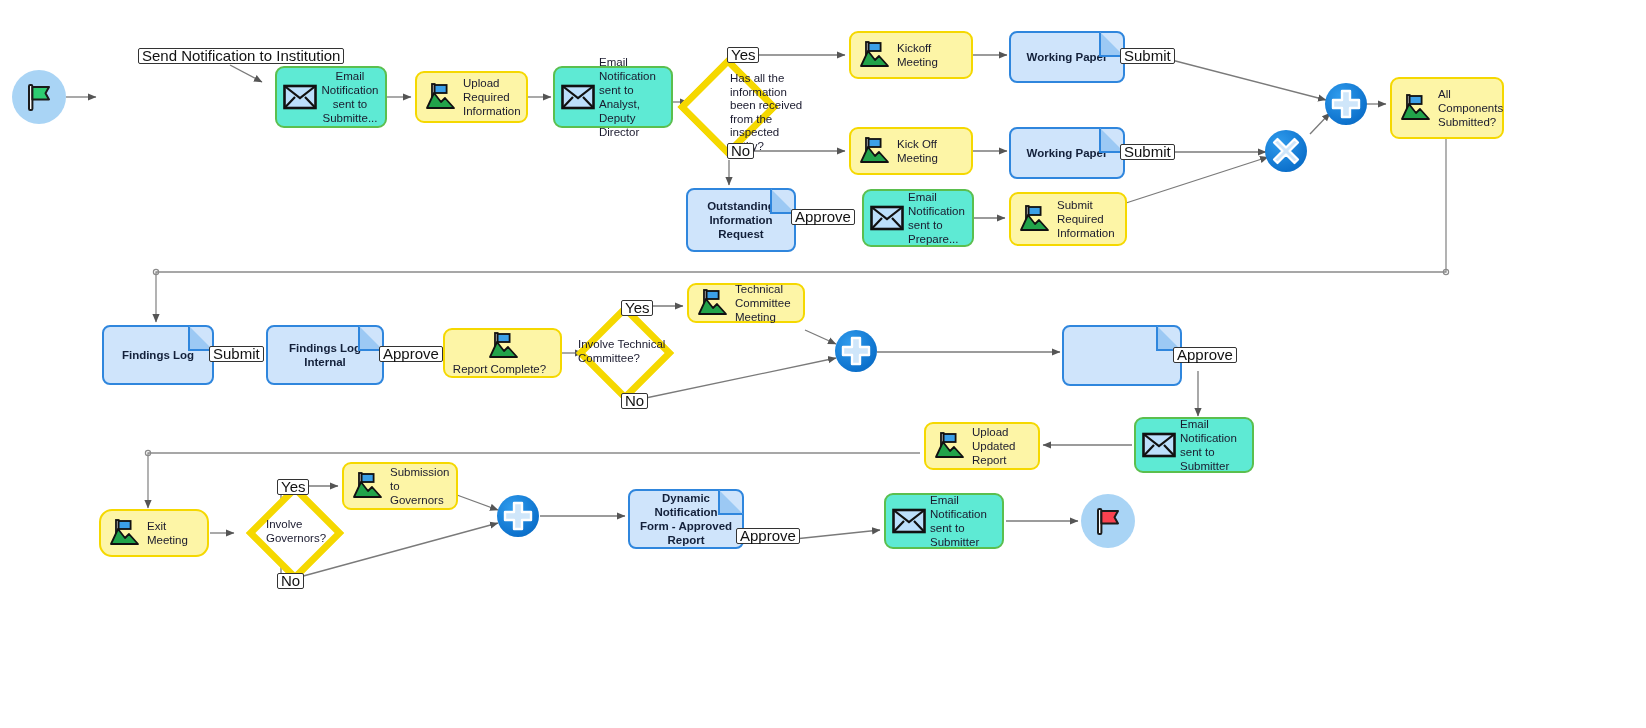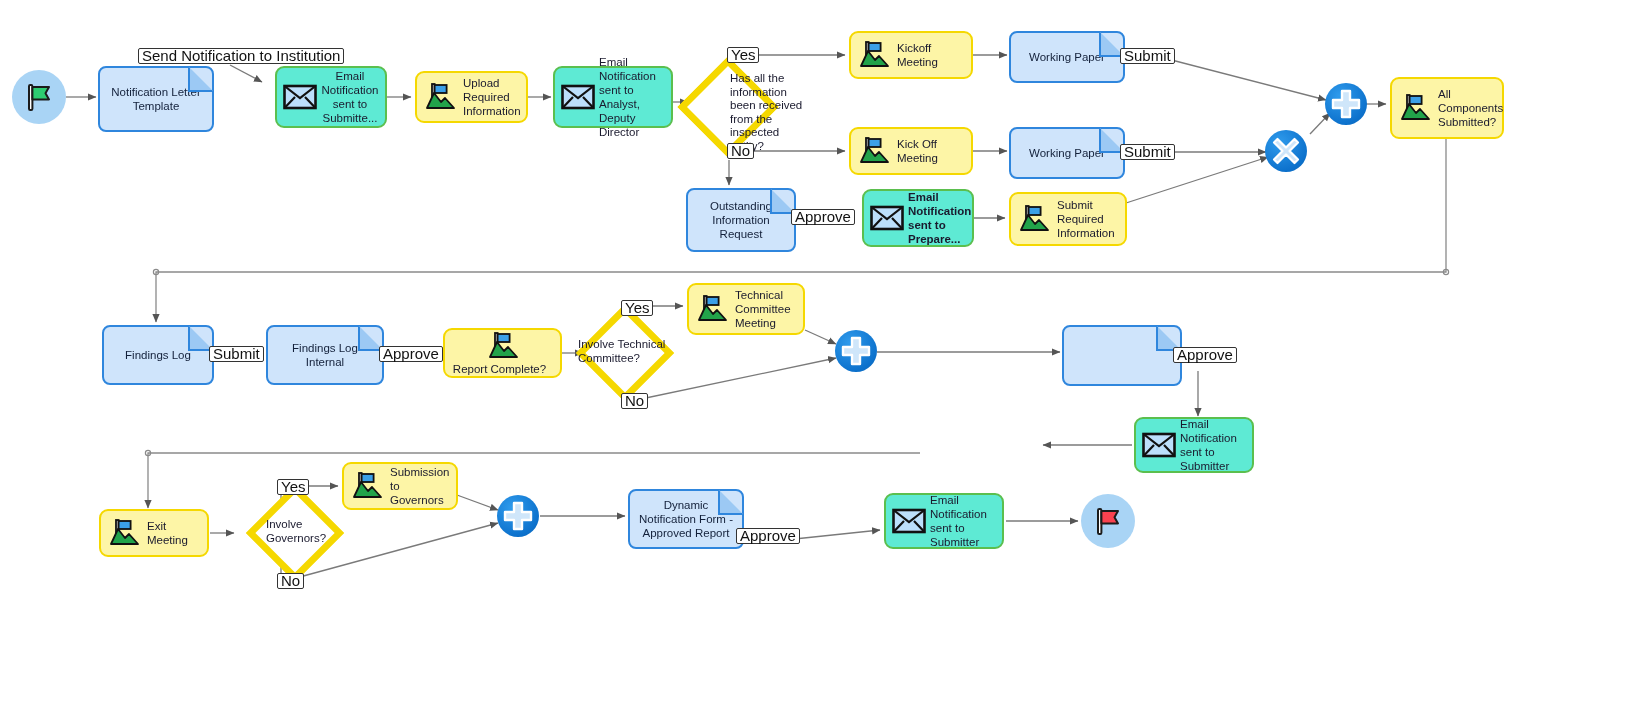--- a/index.html
+++ b/index.html
@@ -13,21 +13,21 @@
   
   .task{border-radius:9px;border:2px solid;display:flex;align-items:center;}
   .task .tlabel{font-size:11.5px;line-height:14px;color:#1a1a2e;display:block;}
   .task.yellow{background:#fdf5a6;border-color:#f5d800;}
   .task.green{background:#5eead4;border-color:#5bbf4e;}
 
   
   .docbox{background:#cfe4fb;border:2px solid #2f86dd;border-radius:8px;
           display:flex;align-items:center;justify-content:center;position:absolute;}
   .docbox .tlabel{font-size:11.5px;line-height:14px;color:#13203a;text-align:center;
-          padding:0 9px;display:block;}
+          padding:0 9px;display:block;font-weight:bold;}
   .docfold{position:absolute;right:-2px;top:-2px;width:24px;height:24px;
            background:#9cc9f4;border-left:2px solid #2f86dd;border-bottom:2px solid #2f86dd;
            clip-path:polygon(0 0,100% 100%,0 100%);border-top-right-radius:6px;}
 
   
   .diamond{position:absolute;}
   .diamond .dshape{position:absolute;left:0;top:0;width:100%;height:100%;
           background:#f5d800;transform:rotate(45deg);
           clip-path:polygon(0 0,100% 0,100% 100%,0 100%);}
   .diamond .dshape::after{content:"";position:absolute;left:7px;top:7px;right:7px;bottom:7px;background:#fff;}
@@ -167,24 +167,20 @@
     </g>
   </svg>
 
   <div class="event" style="left:12px;top:70px;">
     <svg class="icon" width="34" height="34" viewBox="0 0 34 34">
       <rect x="7" y="5" width="3.4" height="25" rx="1.2" fill="#fff" stroke="#1b1b1b" stroke-width="2"></rect>
       <path d="M10.4,7 L27,7 L23.5,13.2 L27,19.4 L10.4,19.4 Z" fill="#2ecc71" stroke="#1b1b1b" stroke-width="2" stroke-linejoin="round"></path>
     </svg>
   </div>
 
-  <div class="docbox" style="left:98px;top:66px;width:112px;height:62px;">
-    <span class="docfold"></span>
-    <span class="tlabel">Notification Letter Template</span>
-  </div>
 
   <div class="elabel" style="left:138px;top:48px;">Send Notification to Institution</div>
 
   <div class="node task green" style="left:275px;top:66px;width:112px;height:62px;text-align:center;">
     <svg class="icon" width="34" height="26" viewBox="0 0 34 26">
       <rect x="1.5" y="2" width="31" height="22" fill="#bcdffb" stroke="#111" stroke-width="2.6"></rect>
       <path d="M1.5,2 L17,14 L32.5,2" fill="none" stroke="#111" stroke-width="2.2"></path>
       <path d="M1.5,24 L12,13 M32.5,24 L22,13" fill="none" stroke="#111" stroke-width="2.2"></path>
     </svg>
     <span class="txtwrap">
@@ -254,21 +250,21 @@
     <span class="tlabel">Working Paper</span>
   </div>
   <div class="elabel" style="left:1120px;top:144px;">Submit</div>
 
   <div class="docbox" style="left:686px;top:188px;width:106px;height:60px;">
     <span class="docfold"></span>
     <span class="tlabel">Outstanding Information Request</span>
   </div>
   <div class="elabel" style="left:791px;top:209px;">Approve</div>
 
-  <div class="node task green" style="left:862px;top:189px;width:112px;height:58px;font-weight:bold;">
+  <div class="node task green" style="left:862px;top:189px;width:112px;height:58px;">
     <svg class="icon" width="34" height="26" viewBox="0 0 34 26">
       <rect x="1.5" y="2" width="31" height="22" fill="#bcdffb" stroke="#111" stroke-width="2.6"></rect>
       <path d="M1.5,2 L17,14 L32.5,2" fill="none" stroke="#111" stroke-width="2.2"></path>
       <path d="M1.5,24 L12,13 M32.5,24 L22,13" fill="none" stroke="#111" stroke-width="2.2"></path>
     </svg>
     <span class="txtwrap">
         <span class="tlabel">Email Notification sent to Prepare...</span>
       </span>
   </div>
 
@@ -329,21 +325,21 @@
       </span>
   </div>
 
   <div class="diamond" style="left:590px;top:318px;width:70px;height:70px;">
     <span class="dshape"></span>
     <span class="dlabel" style="left:-12px;top:20px;white-space:normal;width:94px;">Involve Technical Committee?</span>
   </div>
   <div class="elabel" style="left:621px;top:300px;">Yes</div>
   <div class="elabel" style="left:621px;top:393px;">No</div>
 
-  <div class="node task yellow" style="left:687px;top:283px;width:118px;height:52px;">
+  <div class="node task yellow" style="left:687px;top:283px;width:118px;height:40px;">
     <svg class="icon" width="36" height="32" viewBox="0 0 36 32">
       <rect x="9" y="3" width="2.6" height="22" fill="#fff" stroke="#111" stroke-width="1.8"></rect>
       <rect x="11.6" y="4" width="12" height="8" fill="#3ba0e8" stroke="#111" stroke-width="1.8"></rect>
       <path d="M4,27 L11,12 L18,21 L22,17 L31,27 Z" fill="#22a34a" stroke="#111" stroke-width="1.8" stroke-linejoin="round"></path>
     </svg>
     <span class="txtwrap">
         <span class="tlabel">Technical Committee Meeting</span>
       </span>
   </div>
 
@@ -362,22 +358,32 @@
     <svg class="icon" width="34" height="26" viewBox="0 0 34 26">
       <rect x="1.5" y="2" width="31" height="22" fill="#bcdffb" stroke="#111" stroke-width="2.6"></rect>
       <path d="M1.5,2 L17,14 L32.5,2" fill="none" stroke="#111" stroke-width="2.2"></path>
       <path d="M1.5,24 L12,13 M32.5,24 L22,13" fill="none" stroke="#111" stroke-width="2.2"></path>
     </svg>
     <span class="txtwrap">
         <span class="tlabel">Email Notification sent to Submitter</span>
       </span>
   </div>
 
-
-  <div class="node task yellow" style="left:99px;top:509px;width:110px;height:48px;">
+  <div class="node task yellow" style="left:924px;top:422px;width:116px;height:48px;">
+    <svg class="icon" width="36" height="32" viewBox="0 0 36 32">
+      <rect x="9" y="3" width="2.6" height="22" fill="#fff" stroke="#111" stroke-width="1.8"></rect>
+      <rect x="11.6" y="4" width="12" height="8" fill="#3ba0e8" stroke="#111" stroke-width="1.8"></rect>
+      <path d="M4,27 L11,12 L18,21 L22,17 L31,27 Z" fill="#22a34a" stroke="#111" stroke-width="1.8" stroke-linejoin="round"></path>
+    </svg>
+    <span class="txtwrap">
+        <span class="tlabel">Upload Updated Report</span>
+      </span>
+  </div>
+
+  <div class="node task yellow" style="left:99px;top:509px;width:110px;height:48px;border-radius:13px;">
     <svg class="icon" width="36" height="32" viewBox="0 0 36 32">
       <rect x="9" y="3" width="2.6" height="22" fill="#fff" stroke="#111" stroke-width="1.8"></rect>
       <rect x="11.6" y="4" width="12" height="8" fill="#3ba0e8" stroke="#111" stroke-width="1.8"></rect>
       <path d="M4,27 L11,12 L18,21 L22,17 L31,27 Z" fill="#22a34a" stroke="#111" stroke-width="1.8" stroke-linejoin="round"></path>
     </svg>
     <span class="txtwrap">
         <span class="tlabel">Exit Meeting</span>
       </span>
   </div>
 

